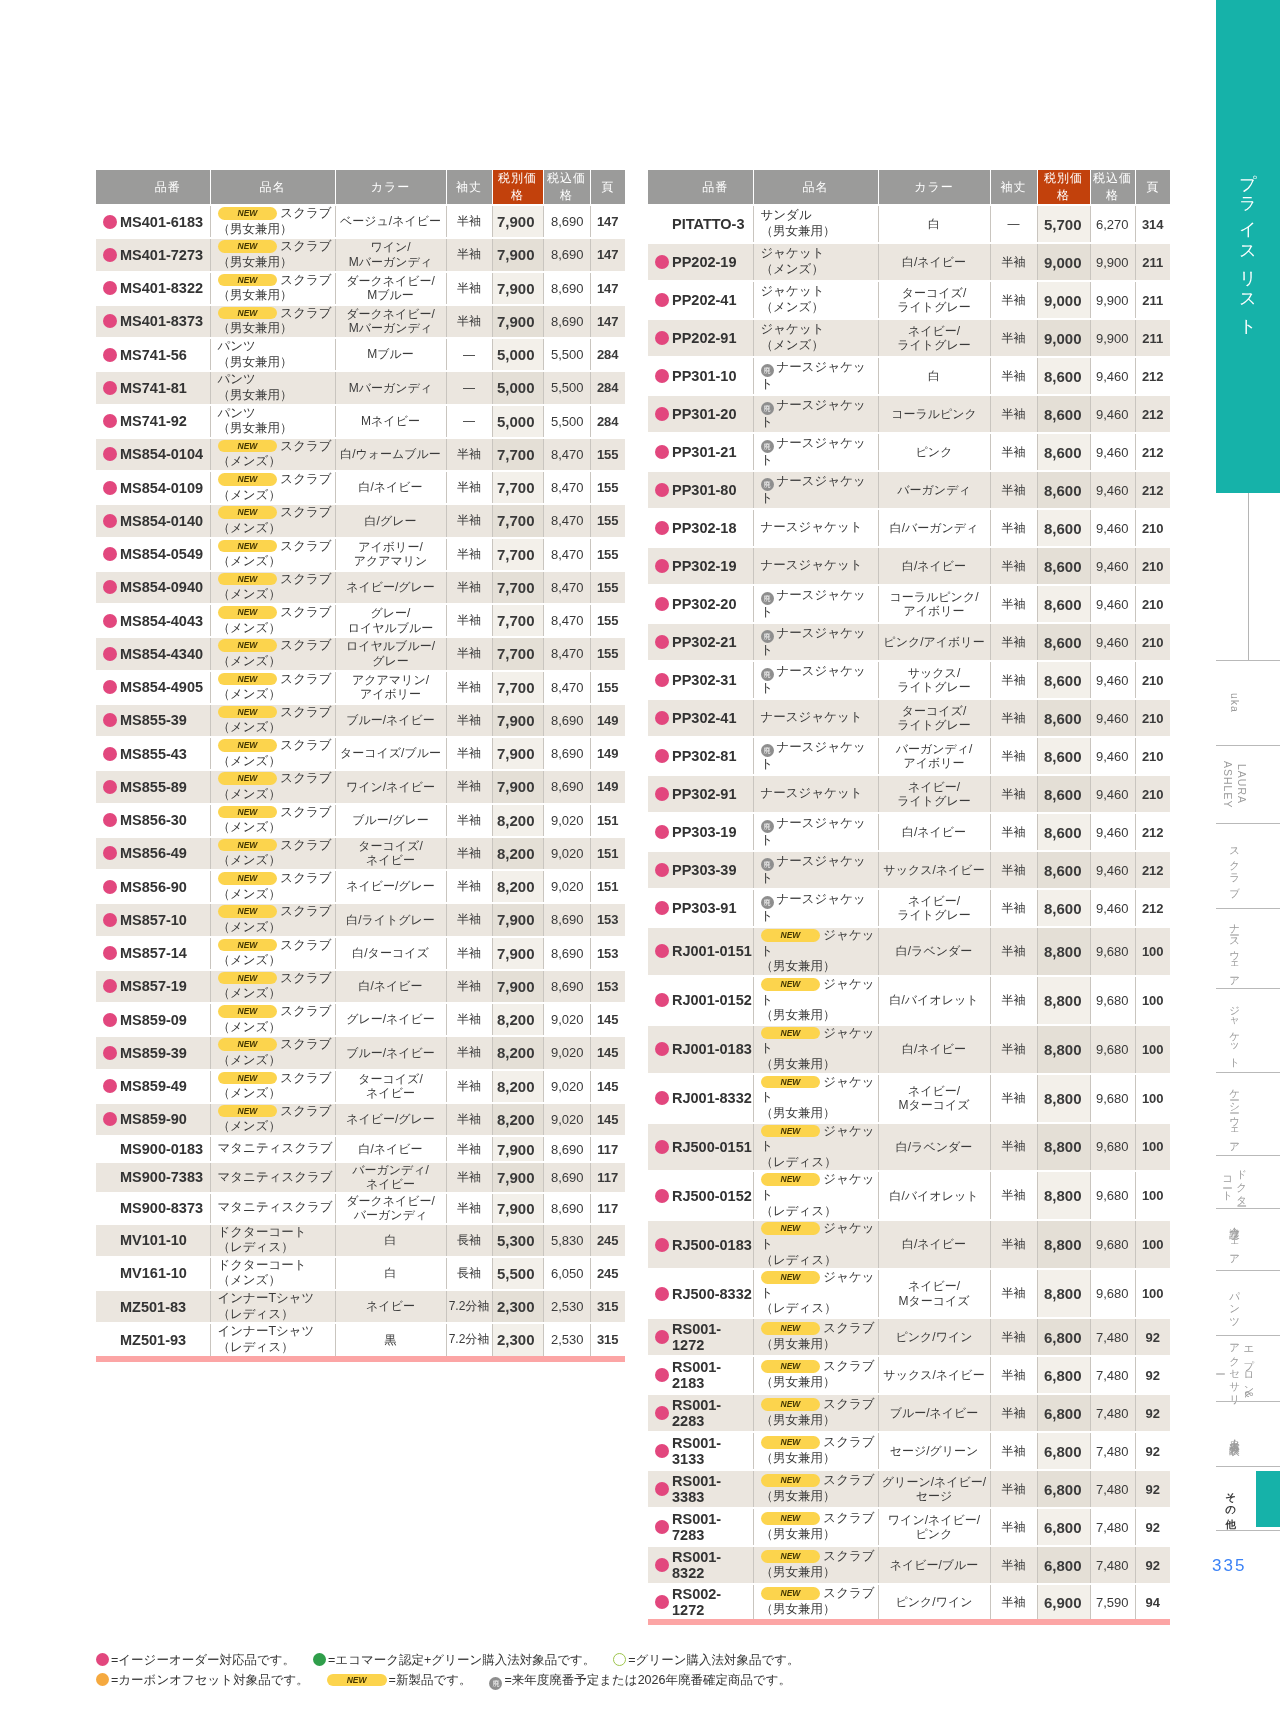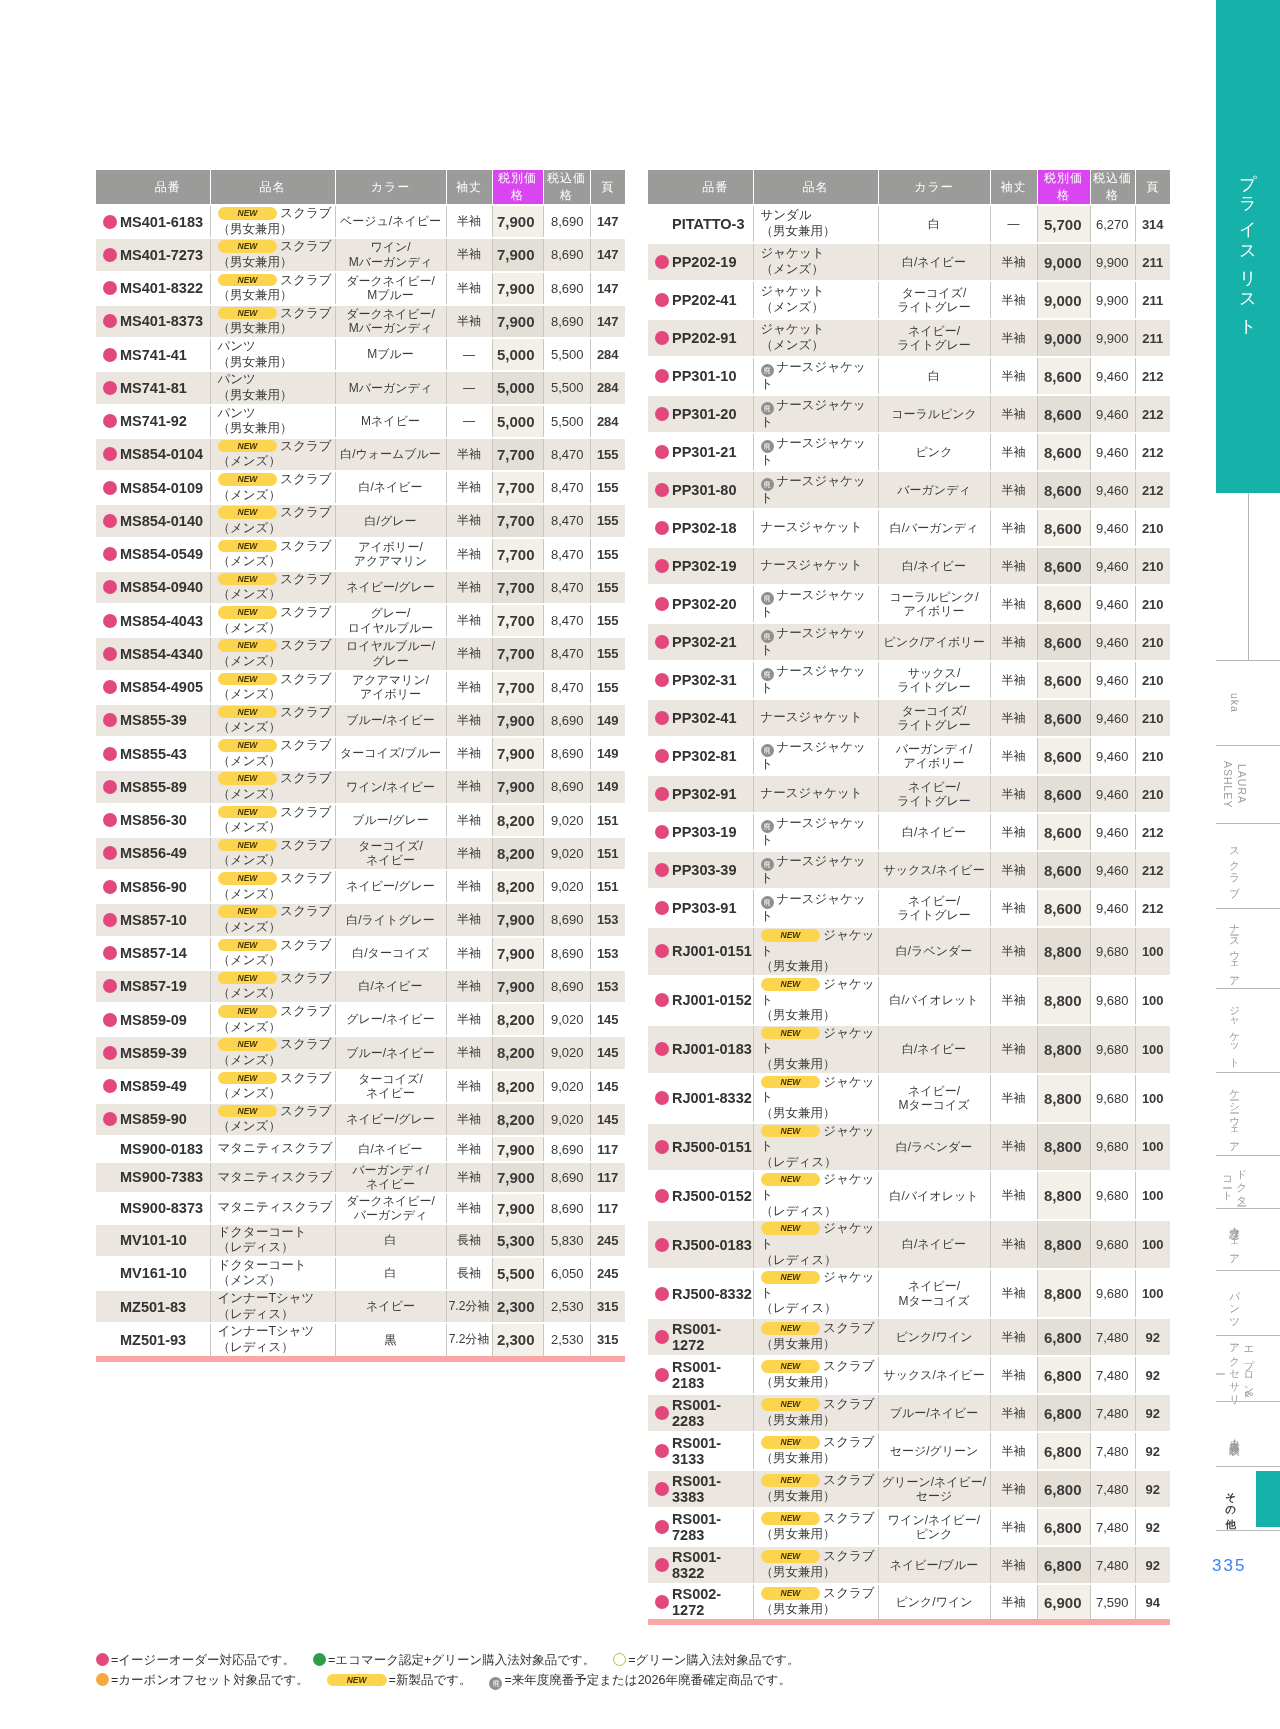--- a/index.html
+++ b/index.html
@@ -5,21 +5,21 @@
   html,body{margin:0;padding:0;}
   body{width:1280px;height:1729px;position:relative;background:#fff;
        font-family:"Liberation Sans","DejaVu Sans",sans-serif;color:#3a3a3a;overflow:hidden;}
 
   .price-table{border-collapse:collapse;table-layout:fixed;position:absolute;}
   #left-table{left:96px;top:170px;width:529px;}
   #right-table{left:648px;top:170px;width:522px;}
   .price-table th{background:#9b9b9a;color:#fff;font-size:12px;font-weight:normal;height:24px;
        border-left:1px solid #fff;padding:0 2px;letter-spacing:1px;}
   .price-table th:first-child{border-left:none;padding-left:32px;}
-  .price-table th.price-h{background:#d946ef;}
+  .price-table th.price-h{background:#c2410c;}
   #left-table tbody tr{height:26px;}
   #right-table tbody tr{height:38px;}
   .price-table td{border-left:1px solid #c9c5bf;border-top:2px solid #fff;
        font-size:12.5px;vertical-align:middle;padding:0;}
   .price-table td:first-child{border-left:none;}
   .price-table tbody tr:last-child td{border-bottom:6px solid #fca5a5;}
   .price-table tr.alt td{background:#ebe6df;}
   td.code{font-weight:bold;font-size:14.5px;color:#333;padding-left:24px;position:relative;}
   .dot{position:absolute;left:7px;top:50%;margin-top:-7px;width:14px;height:14px;border-radius:50%;background:#e2477e;}
   td.name{padding-left:7px;line-height:1.25;font-size:12.5px;}
@@ -134,21 +134,21 @@
             <div>（男女兼用）</div>
           </td>
           <td class="color">ダークネイビー/
 Mバーガンディ</td>
           <td class="sleeve">半袖</td>
           <td class="price">7,900</td>
           <td class="price-tax">8,690</td>
           <td class="page">147</td>
         </tr>
         <tr>
-          <td class="code"><span class="dot"></span><span>MS741-41</span></td>
+          <td class="code"><span class="dot"></span><span>MS741-56</span></td>
           <td class="name">
             <div><span>パンツ</span></div>
             <div>（男女兼用）</div>
           </td>
           <td class="color">Mブルー</td>
           <td class="sleeve">—</td>
           <td class="price">5,000</td>
           <td class="price-tax">5,500</td>
           <td class="page">284</td>
         </tr>

